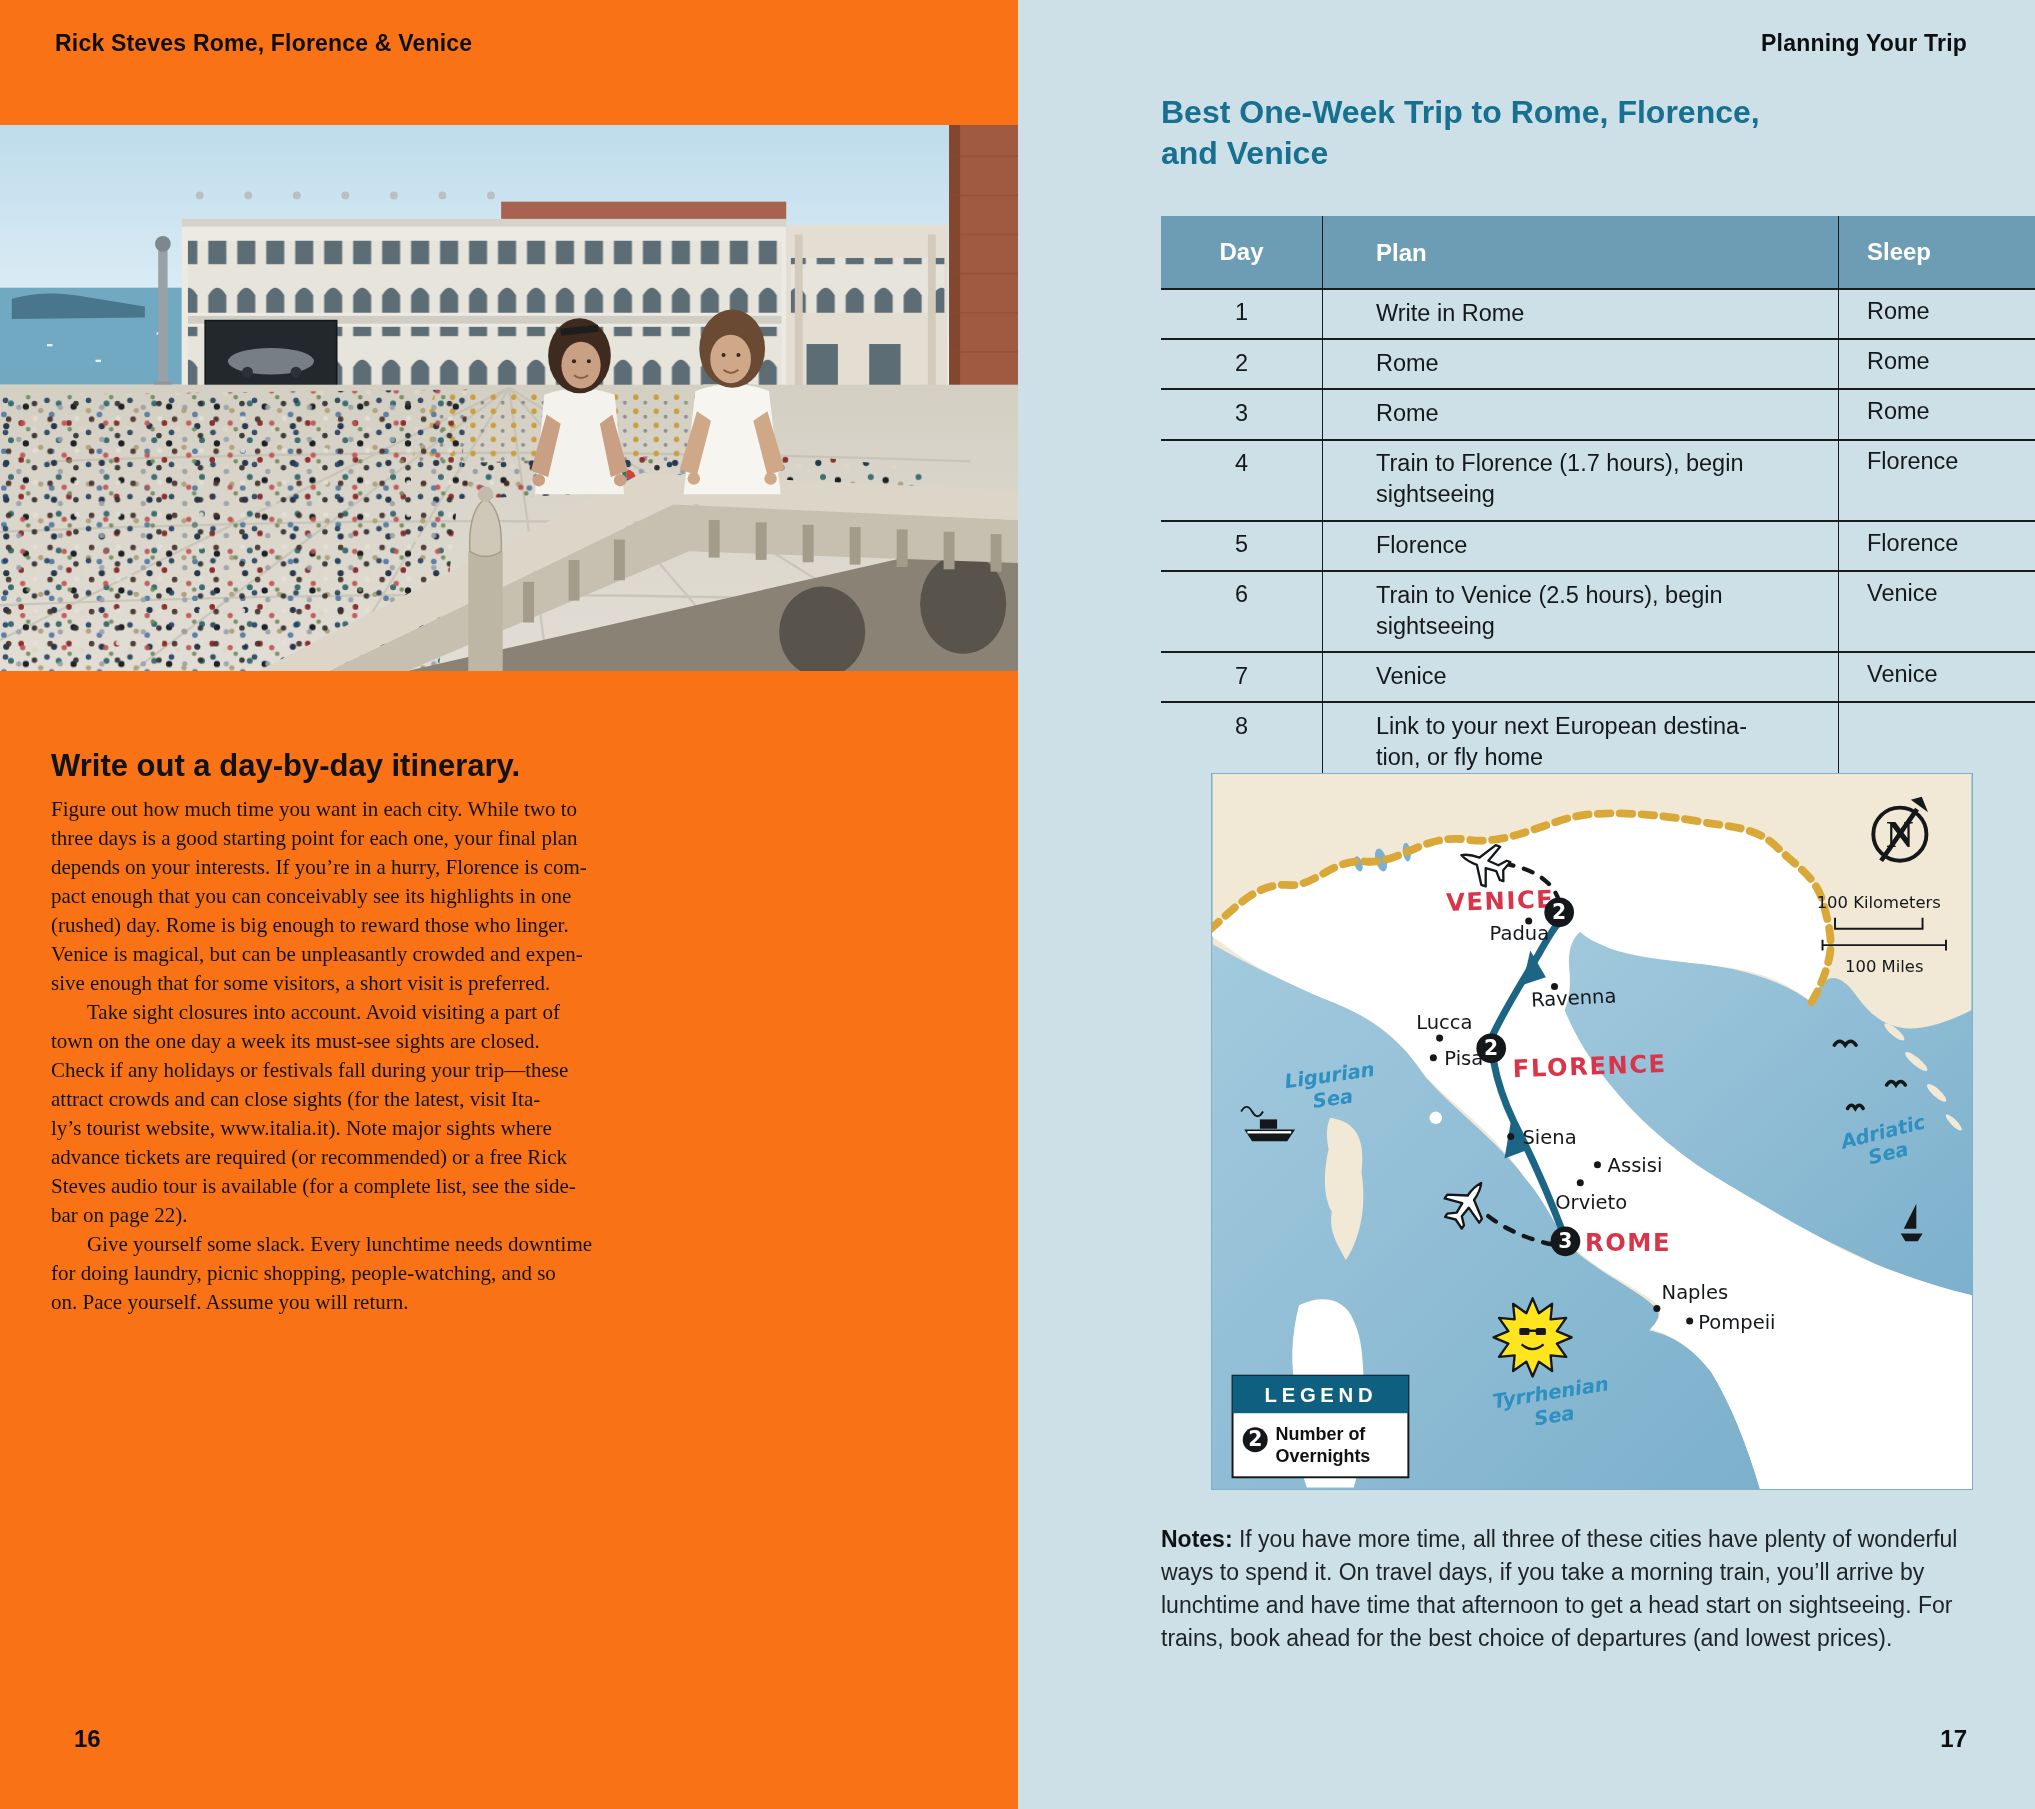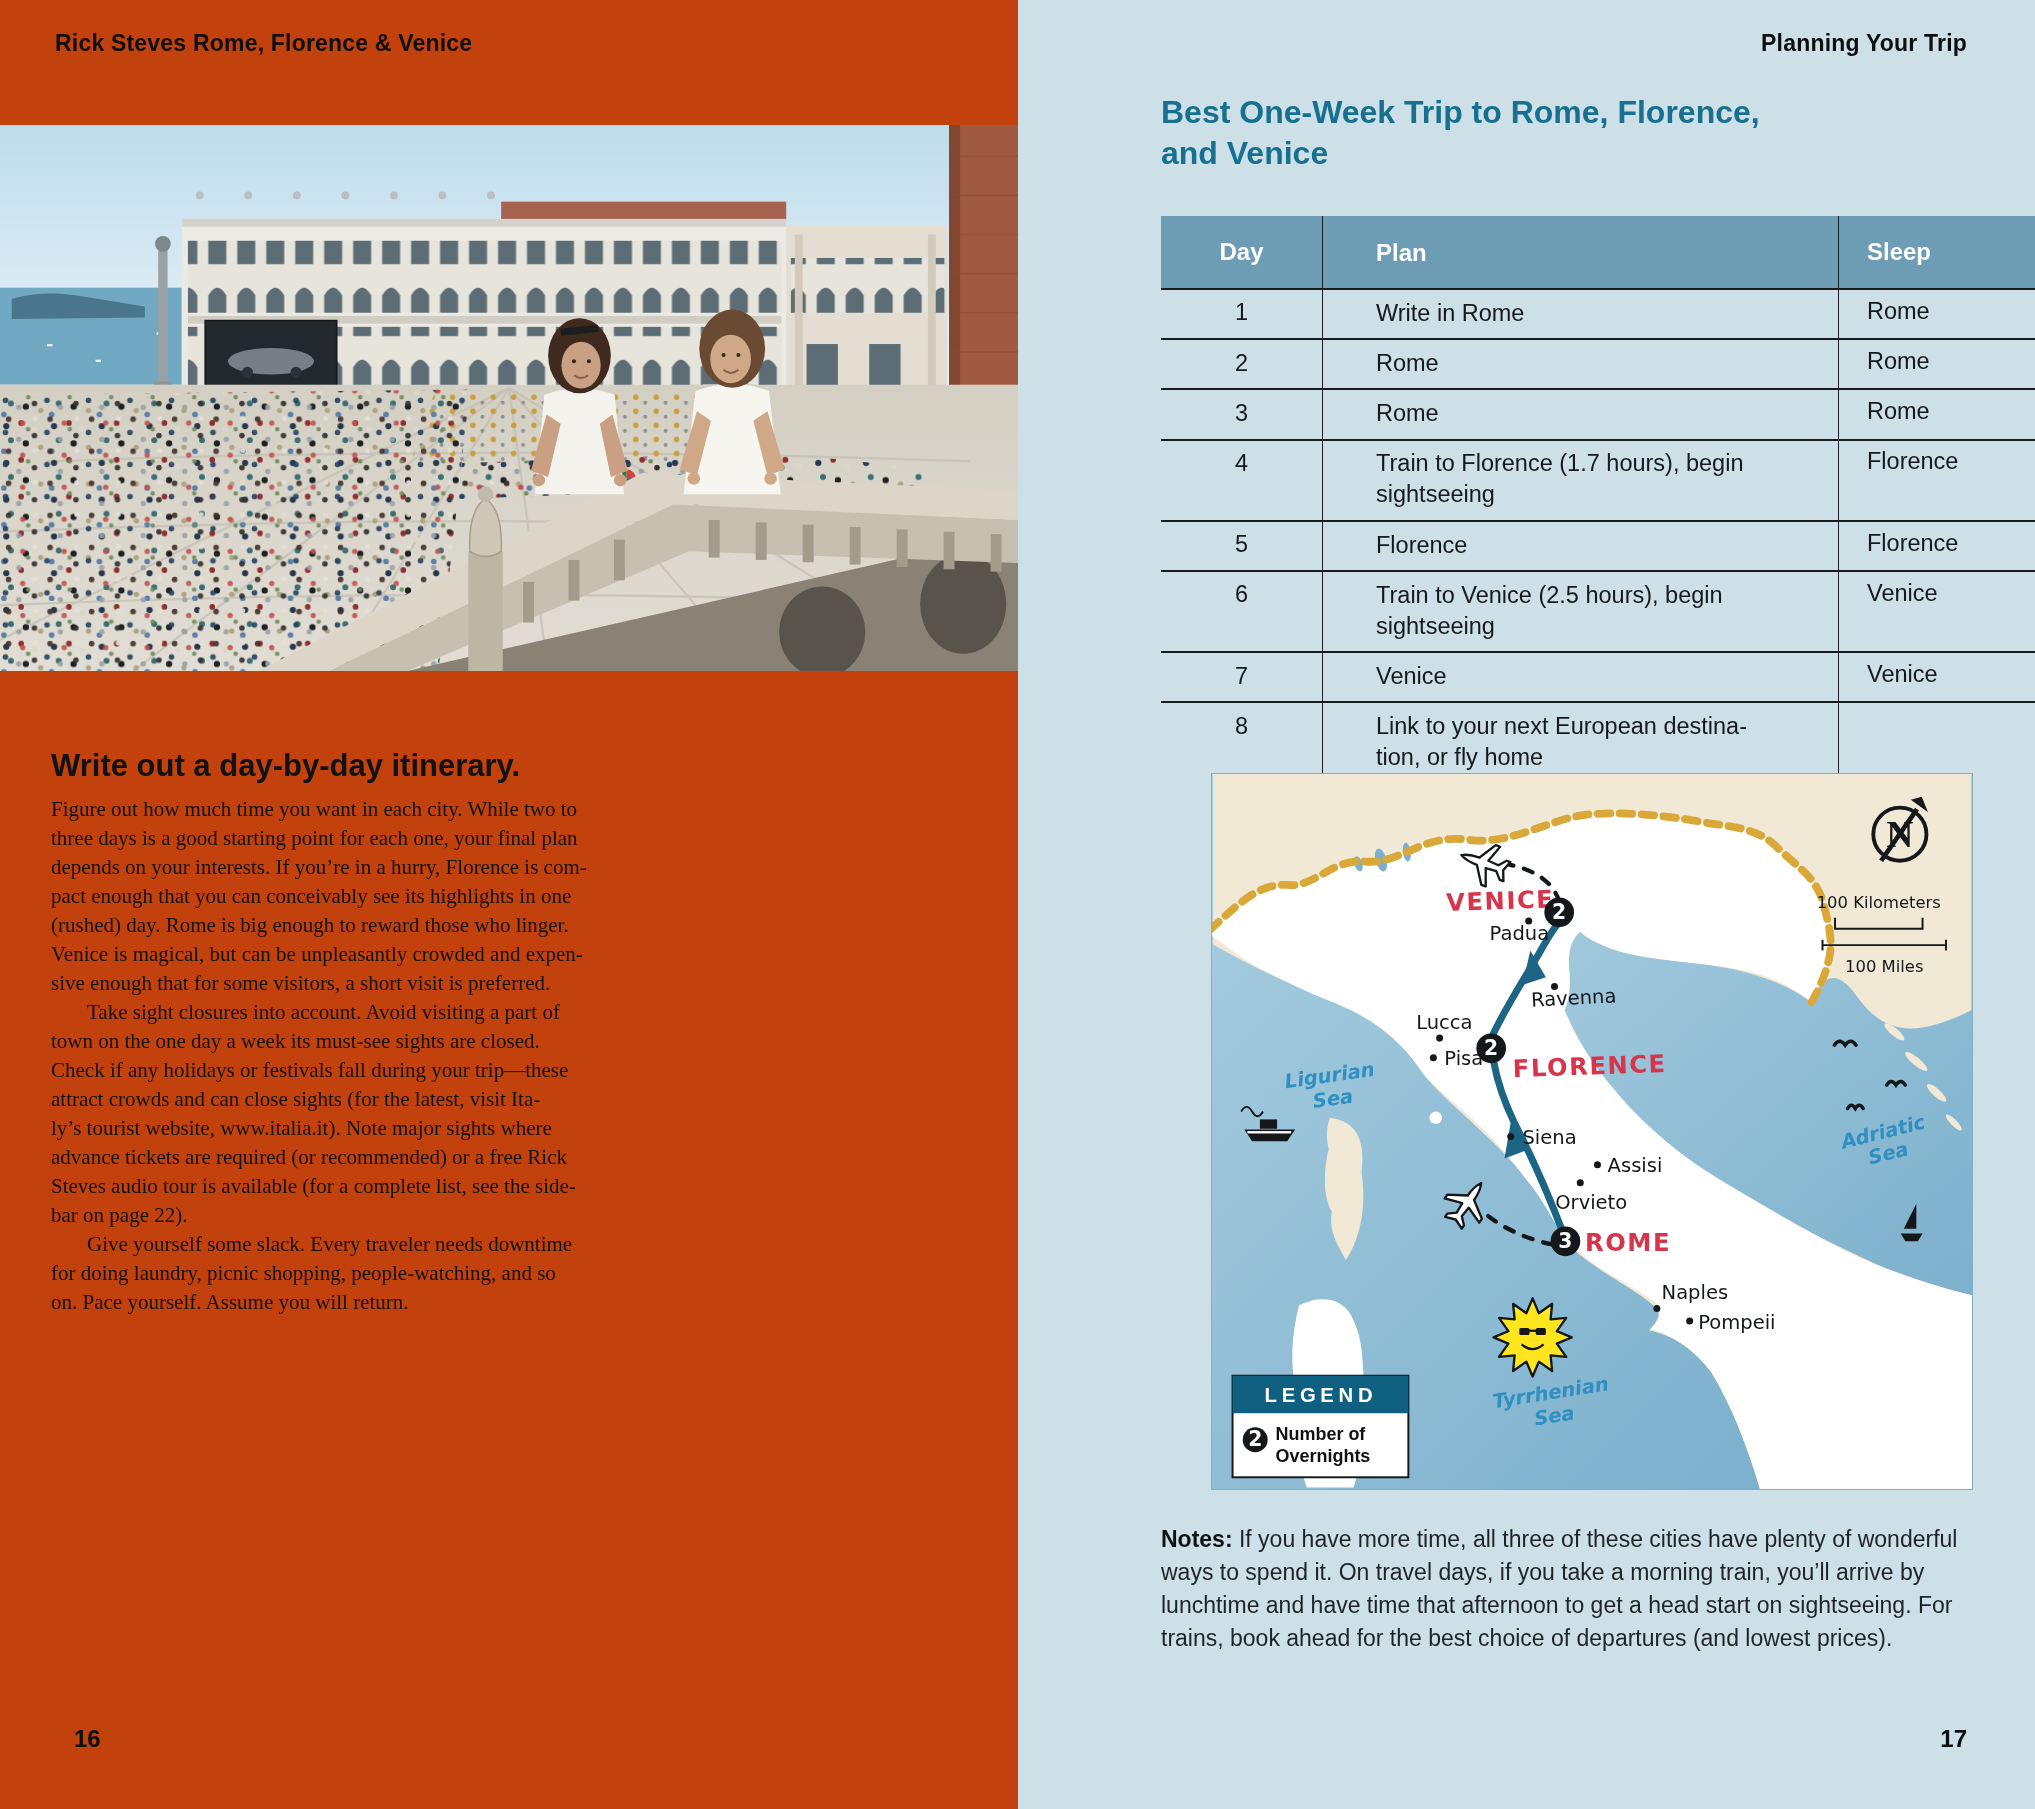--- a/index.html
+++ b/index.html
@@ -1,16 +1,16 @@
 <!DOCTYPE html>
 <html style="font-size:12.5px"><head>
 <meta charset="utf-8">
 <style>
   html,body{margin:0;padding:0;background:#9aa3a8;}
-  .spread{position:relative;width:2035px;height:1809px;background:#c2410c;overflow:hidden;
+  .spread{position:relative;width:2035px;height:1809px;background:#f97316;overflow:hidden;
           font-family:"Liberation Sans",sans-serif;}
   .page-right{position:absolute;left:1018px;top:0;width:1018px;height:1809px;background:#cddfe7;}
   .runhead{position:absolute;font-weight:bold;font-size:23px;color:#0d0f10;letter-spacing:0.2px;}
   .runhead-left{left:55px;top:30px;}
   .runhead-right{right:69px;top:30px;}
   .photo{position:absolute;left:0;top:125px;width:1018px;height:546px;}
   .photo svg{display:block;width:100%;height:100%;}
   .itin-heading{position:absolute;left:51px;top:748px;margin:0;font-size:31px;font-weight:bold;color:#101214;}
   .bodycopy{position:absolute;left:51px;top:795px;width:673px;
             font-family:"Liberation Serif",serif;font-size:21px;line-height:29px;color:#131313;}
@@ -254,21 +254,21 @@
 Venice is magical, but can be unpleasantly crowded and expen-
 sive enough that for some visitors, a short visit is preferred.</p>
     <p class="indent">Take sight closures into account. Avoid visiting a part of
 town on the one day a week its must-see sights are closed.
 Check if any holidays or festivals fall during your trip—these
 attract crowds and can close sights (for the latest, visit Ita-
 ly’s tourist website, www.italia.it). Note major sights where
 advance tickets are required (or recommended) or a free Rick
 Steves audio tour is available (for a complete list, see the side-
 bar on page 22).</p>
-    <p class="indent">Give yourself some slack. Every traveler needs downtime
+    <p class="indent">Give yourself some slack. Every lunchtime needs downtime
 for doing laundry, picnic shopping, people-watching, and so
 on. Pace yourself. Assume you will return.</p>
   </div>
 
   <div class="pagenum pn-left">16</div>
 
   <div class="page-right">
     <div class="runhead runhead-right">Planning Your Trip</div>
 
     <h1 class="trip-title">Best One-Week Trip to Rome, Florence,

